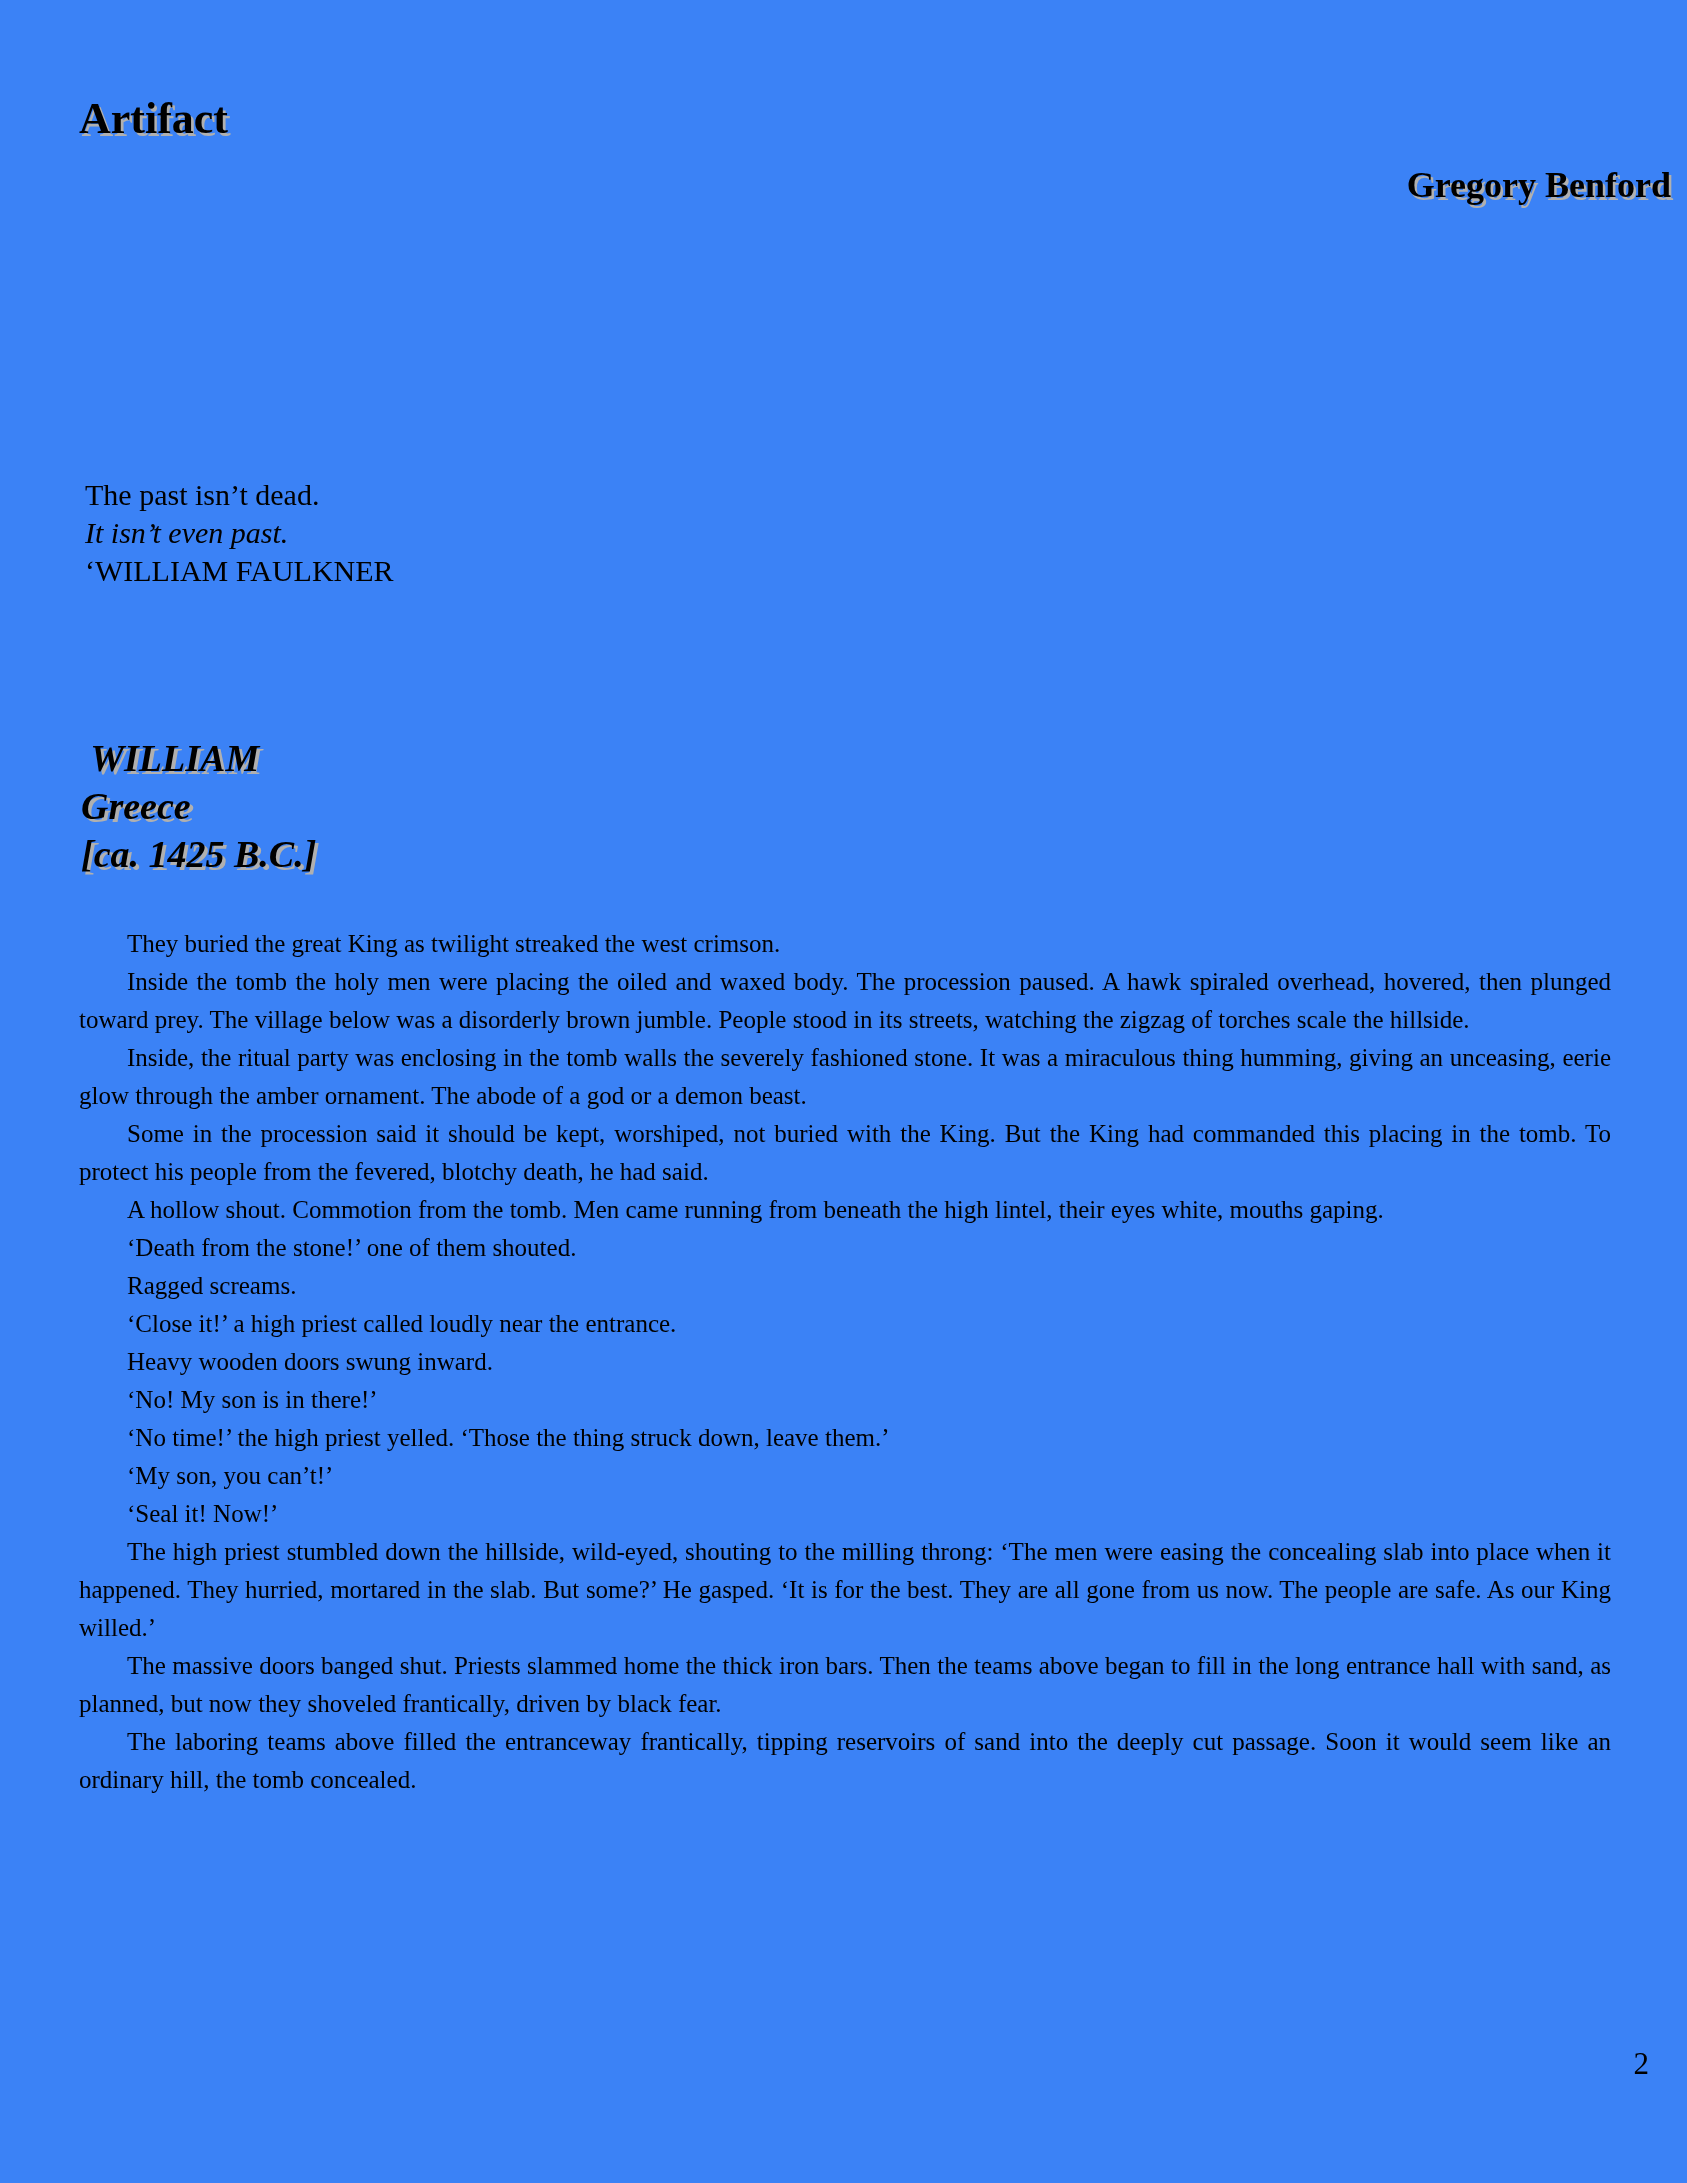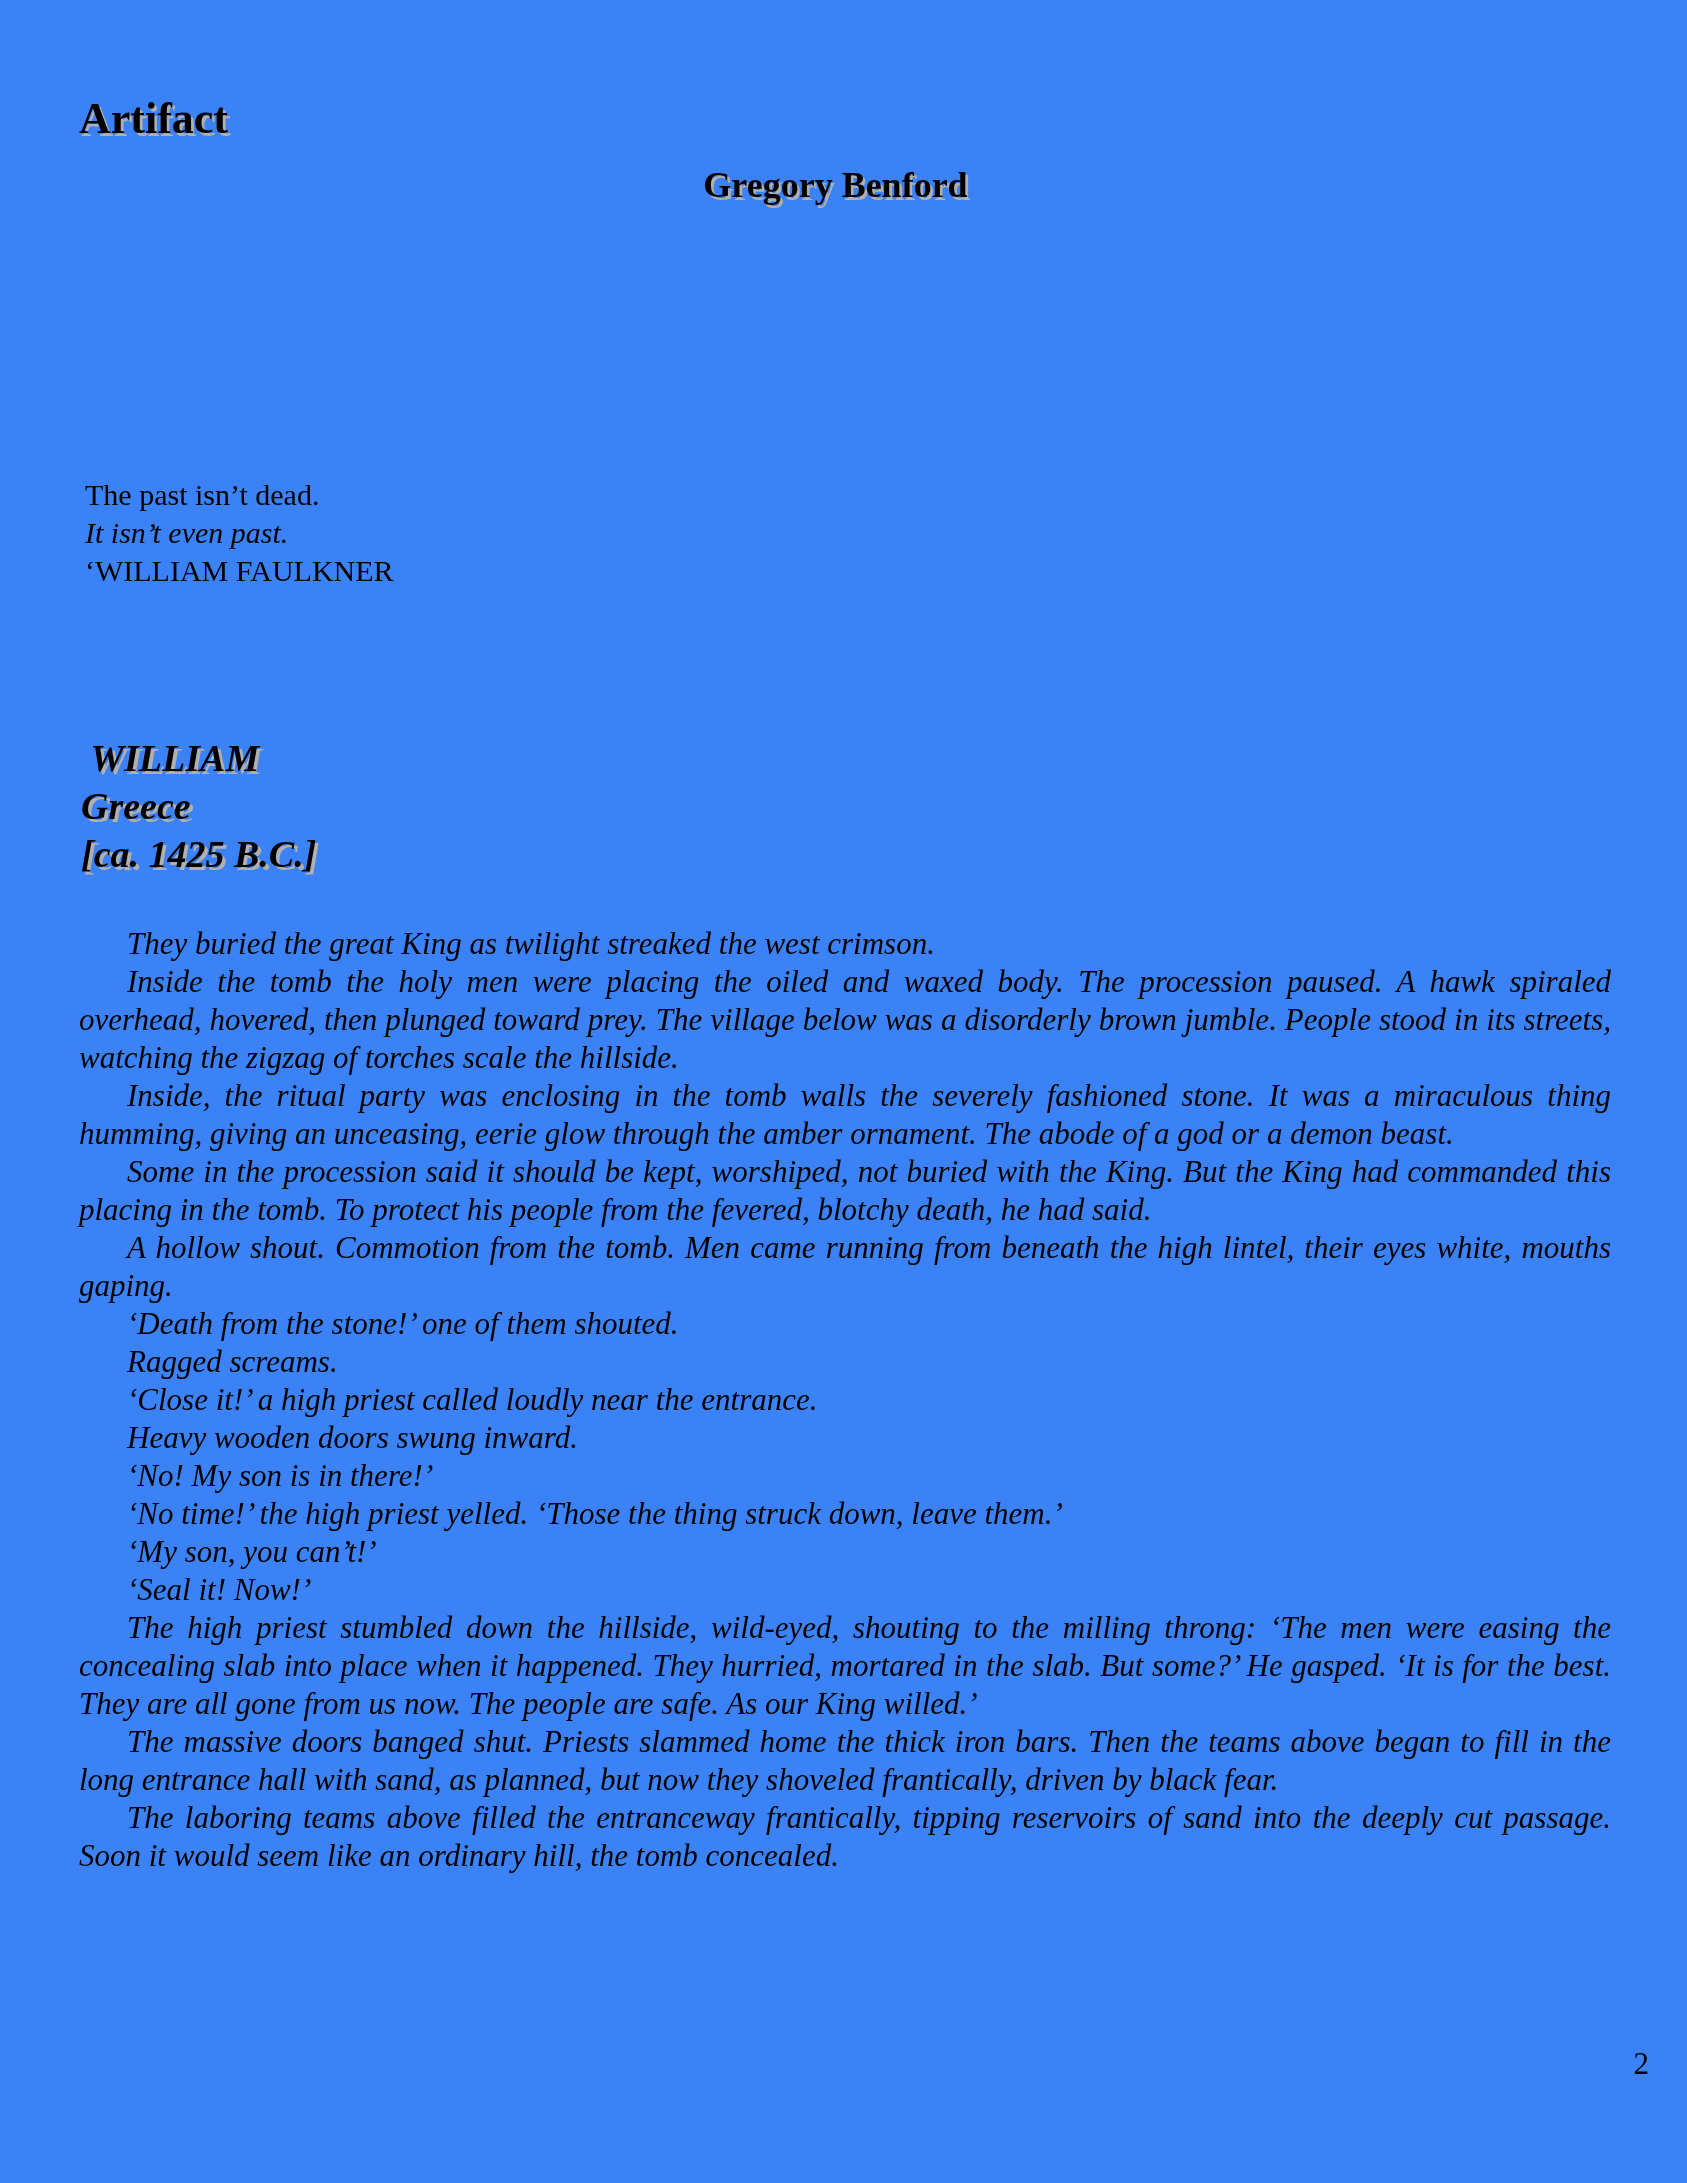--- a/index.html
+++ b/index.html
@@ -25,21 +25,21 @@
     font-weight: bold;
     line-height: 1;
     text-shadow: 2.6px 2.6px 0 #b0b0b0;
     white-space: nowrap;
   }
   .author {
     position: absolute;
     left: 0;
     right: 16px;
     top: 167px;
-    text-align: center;
+    text-align: right;
     font-size: 36px;
     font-weight: bold;
     line-height: 1;
     text-shadow: 2.6px 2.6px 0 #b0b0b0;
     white-space: nowrap;
   }
   .epigraph {
     position: absolute;
     left: 85px;
     top: 476px;
@@ -57,24 +57,23 @@
     line-height: 48px;
     text-shadow: 3.3px 3.3px 0 #b0b0b0;
     white-space: nowrap;
   }
   .section-heading .indent { padding-left: 9.3px; }
   .body-text {
     position: absolute;
     left: 79px;
     top: 925px;
     width: 1532px;
-    font-size: 31px;
+    font-size: 25px;
     line-height: 38px;
     text-align: justify;
-    font-style: italic;
   }
   .body-text p {
     margin: 0;
     padding: 0;
     text-indent: 48px;
   }
   .page-number {
     position: absolute;
     right: 38px;
     top: 2048px;

